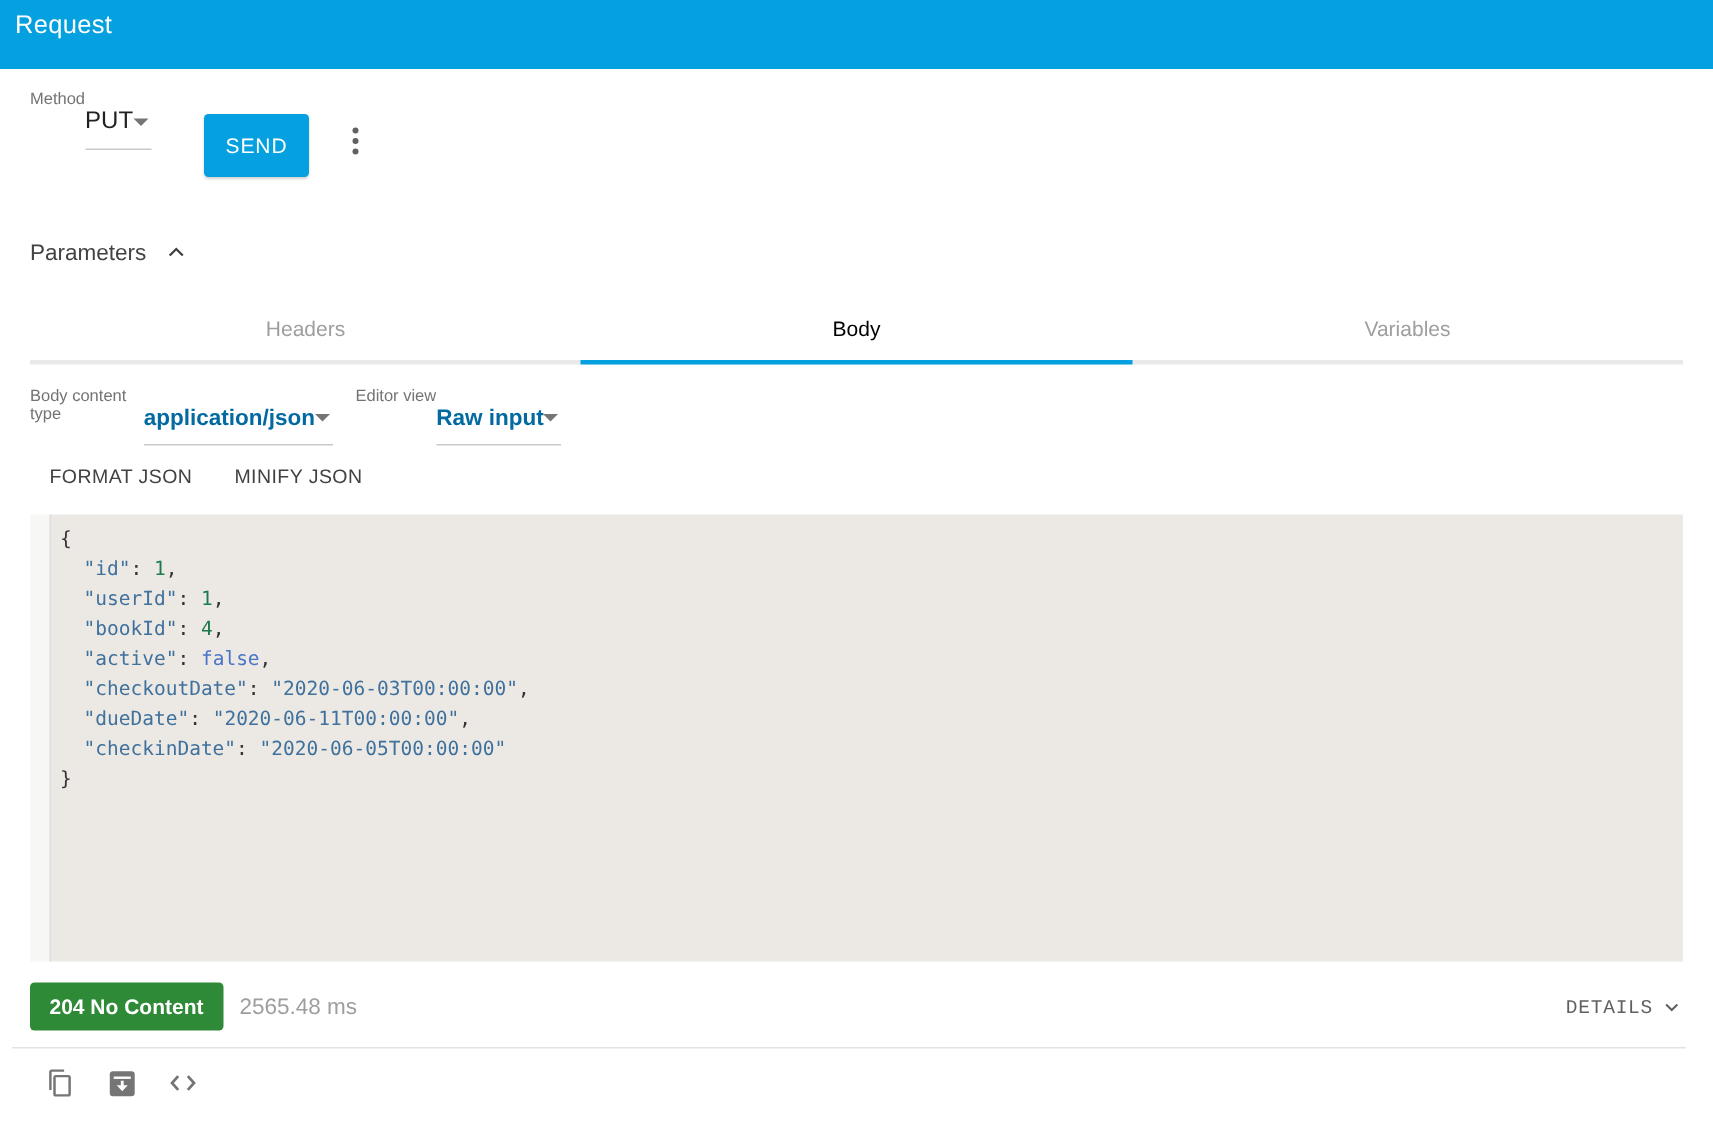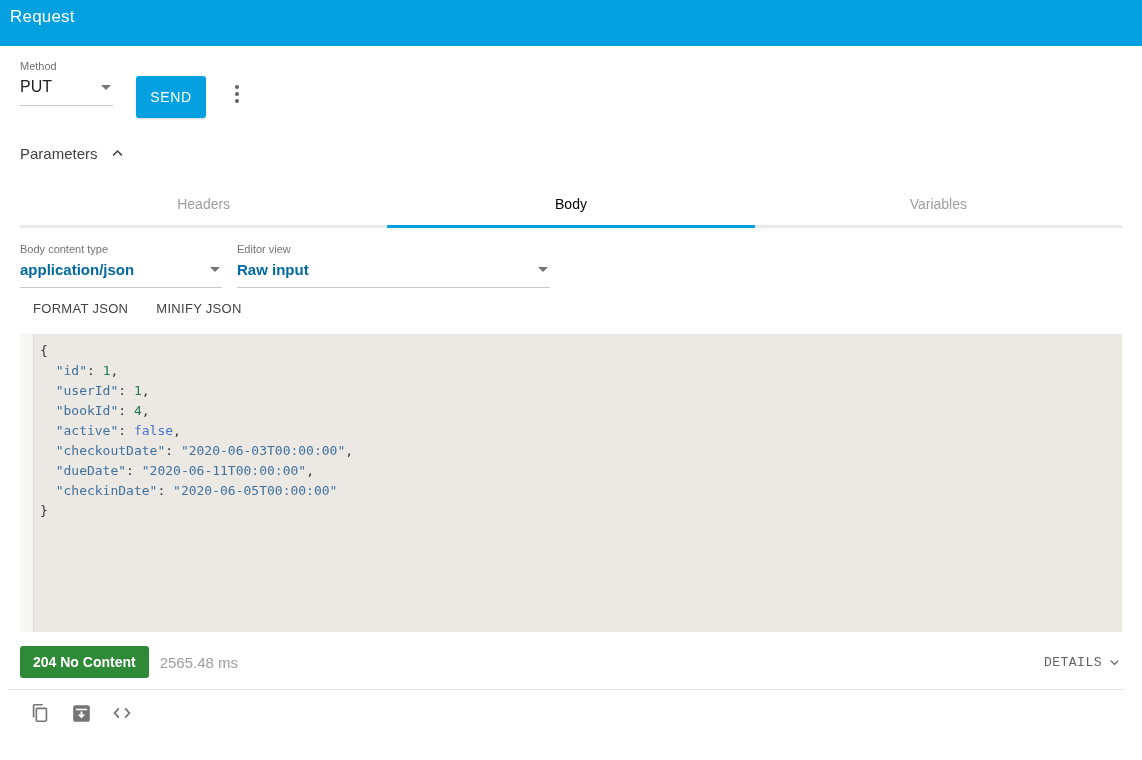--- a/index.html
+++ b/index.html
@@ -6,42 +6,42 @@
   html, body { width: 1142px; height: 760px; background: #ffffff;
     font-family: "Liberation Sans", sans-serif; overflow: hidden; }
 
   
   .appbar { height: 46px; background: var(--accent); color: #fff;
     display: flex; align-items: flex-start; padding: 7px 0 0 10px; }
   .appbar-title { font-size: 17px; font-weight: 500; letter-spacing: .2px; }
 
   
   .request-row { display: flex; align-items: flex-start; margin: 14px 20px 0 20px; }
-  .field { display: flex; flex-direction: column; }
+  .field { display: flex; flex-direction: row; }
   .field-label { font-size: 11px; color: #737373; margin-bottom: 6px; }
   .field-value-row { display: flex; align-items: center; justify-content: space-between;
-    border-bottom: 1px solid #c9c9c9; padding-bottom: 9px; }
+    border-bottom: 1px solid #c9c9c9; padding-bottom: 9px; margin-top: 12px; }
   .method-field { width: 93px; }
   .method-value { font-size: 16px; color: #212121; }
   .caret { width: 0; height: 0; border-left: 5px solid transparent;
     border-right: 5px solid transparent; border-top: 5px solid #757575; margin-right: 2px; }
   .url-field { flex: 1; margin-left: 14px; }
   .url-value { font-size: 15px; color: #212121; white-space: nowrap; }
   .chevron-svg { stroke: #757575; stroke-width: 2; fill: none; }
   .send-button { margin-left: 23px; margin-top: 16px; background: var(--accent);
     color: #fff; border: none; border-radius: 3px; width: 70px; height: 42px;
     font-size: 14px; font-weight: 500; letter-spacing: .6px; cursor: pointer;
     font-family: "Liberation Sans", sans-serif; box-shadow: 0 1px 2px rgba(0,0,0,.18); }
   .kebab { margin-left: 19px; margin-top: 20px; width: 24px; height: 28px;
     display: flex; flex-direction: column; align-items: center; justify-content: center;
     gap: 3px; cursor: pointer; background: none; border: none; }
   .kebab i { width: 4px; height: 4px; border-radius: 50%; background: #616161; display: block; }
 
   
-  .parameters-row { display: flex; align-items: center; margin: 27px 20px 0 20px; }
+  .parameters-row { display: flex; align-items: center; margin: 42px 20px 0 20px; }
   .parameters-label { font-size: 15px; color: #424242; }
   .parameters-toggle { background: none; border: none; margin-left: 12px; cursor: pointer;
     display: flex; align-items: center; }
 
   
   .tabs { display: flex; margin: 23px 20px 0 20px; border-bottom: 3px solid #e9e9e9; }
   .tab { flex: 1; text-align: center; font-size: 14px; color: #9e9e9e;
     padding: 11px 0 13px 0; cursor: pointer; background: none; border: none;
     font-family: "Liberation Sans", sans-serif; position: relative; }
   .tab.active { color: #000000; }

